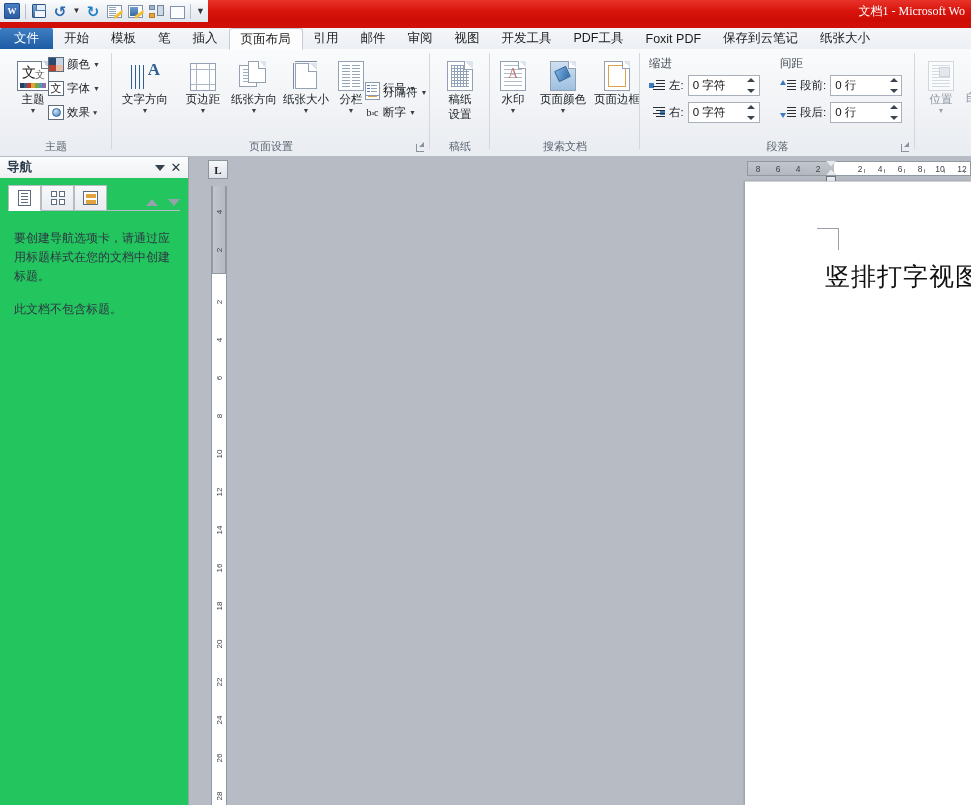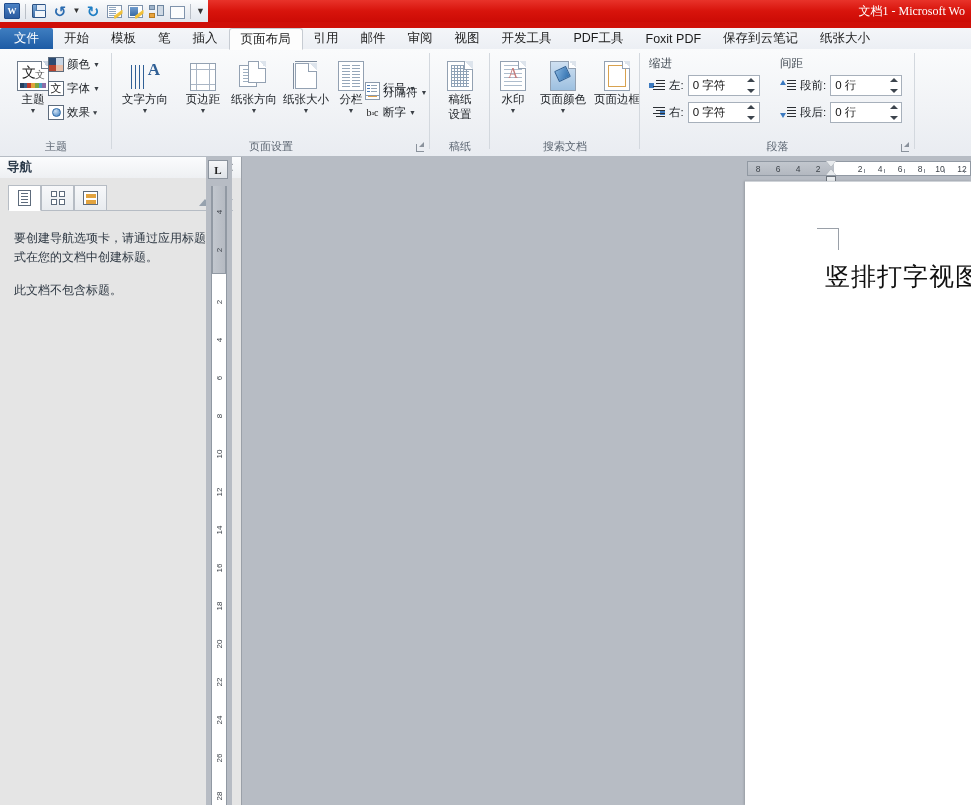--- a/index.html
+++ b/index.html
@@ -235,21 +235,21 @@
   .sp-ico .ar{position:absolute;left:0;top:1px;width:0;height:0;border-left:3px solid transparent;border-right:3px solid transparent;}
 
   .grouptitle{ position:absolute;font-size:11.5px;color:#3b444e; }
 
   
   .workspace{
     position:absolute;left:0;top:157px;width:971px;height:648px;background:#b7bcc4;
   }
   
   .navpane{
-    position:absolute;left:0;top:0;width:242px;height:648px;background:#e5e5e5;
+    position:absolute;left:0;top:0;width:189px;height:648px;background:#22c55e;
     border-right:1px solid #9aa0a8;
   }
   .nav-header{
     height:21px;display:flex;align-items:center;padding:0 4px 0 7px;
     background:linear-gradient(to bottom,#fbfcfd,#eef0f3);
   }
   .nav-title{ font-size:12.5px;font-weight:bold;color:#2b3a4a;flex:1; }
   .nav-hbtn{ width:16px;height:16px;display:flex;align-items:center;justify-content:center;color:#3b4856; }
   .nav-hbtn .dn{width:0;height:0;border-left:5px solid transparent;border-right:5px solid transparent;border-top:6px solid #34404d;}
   .nav-hbtn .xx{font-size:13px;font-weight:bold;line-height:13px;color:#2c3744;}
@@ -696,20 +696,37 @@
                 <i class="dn"></i>
               </span>
           </span>
         </div>
       </div>
       <div class="glabel">段落</div>
       <div class="dlg-launcher"></div>
       <div class="gsep" style="right:0"></div>
     </div>
 
+    <div class="rgroup" style="left:915px;width:56px">
+      <div class="gbody">
+        <div class="bigbtn" style="left:6px;top:4px;width:40px;">
+          <span class="bi">
+            <span class="pos-ico">
+                <span class="ln"></span>
+                <span class="sq"></span>
+              </span>
+          </span>
+          <span class="bl" style="color:#8c949e">位置</span>
+          <span class="bc" style="color:#9aa2ab">▼</span>
+        </div>
+        <div class="bigbtn" style="left:46px;top:40px;width:20px;">
+          <span class="bl" style="color:#8c949e">自</span>
+        </div>
+      </div>
+    </div>
   </div>
 
   <div class="workspace">
 
     <div class="navpane">
       <div class="nav-header">
         <span class="nav-title">导航</span>
         <span class="nav-hbtn">
             <i class="dn"></i>
           </span>

